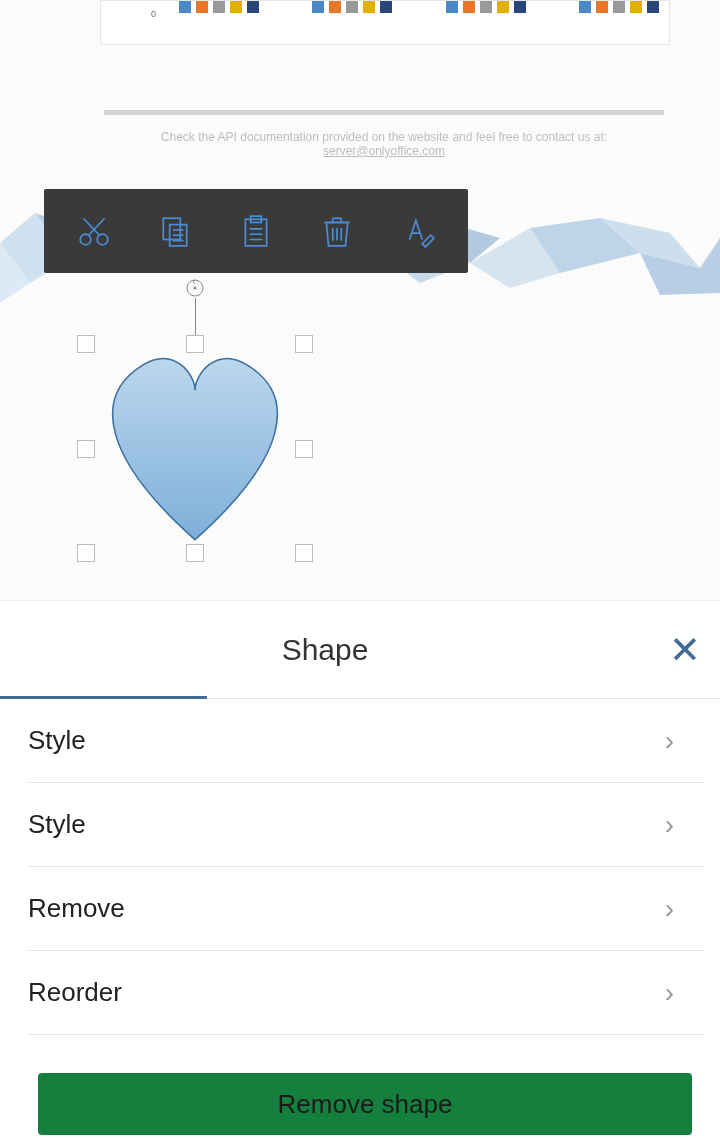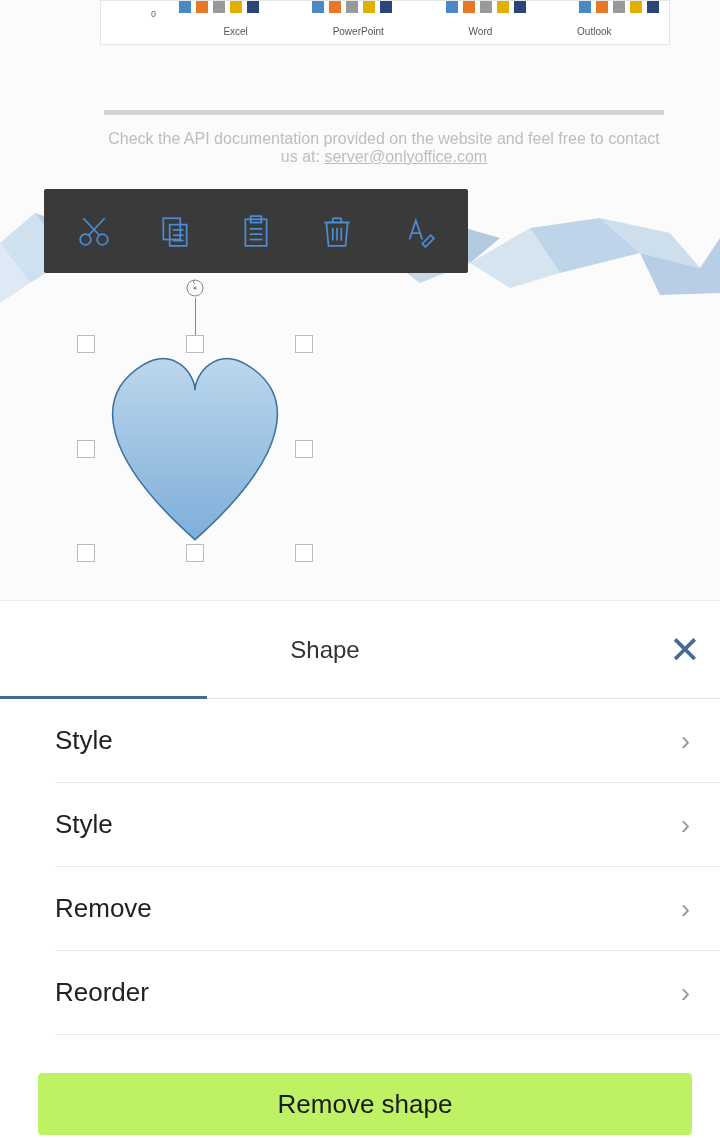--- a/index.html
+++ b/index.html
@@ -73,21 +73,21 @@
       left: 104px;
       width: 560px;
       height: 5px;
       background: #d0d4d8;
     }
     .api-note {
       position: absolute;
       top: 130px;
       left: 104px;
       width: 560px;
-      font-size: 16px;
+      font-size: 12px;
       color: #bdbdbd;
       text-align: center;
     }
     .api-note a { color: #bdbdbd; text-decoration: underline; }
 
     .poly-bg {
       position: absolute;
       top: 213px;
       left: 0;
       width: 720px;
@@ -184,21 +184,21 @@
     .tabs {
       display: flex;
       align-items: center;
       height: 98px;
       border-bottom: 1px solid #e2e2e2;
       position: relative;
     }
     .tab {
       flex: 1;
       text-align: center;
-      font-size: 24px;
+      font-size: 30px;
       color: #444;
       cursor: pointer;
       height: 100%;
       display: flex;
       align-items: center;
       justify-content: center;
     }
     .tab.active {
       color: #333;
     }
@@ -216,42 +216,41 @@
       font-size: 38px;
       color: #436b95;
       cursor: pointer;
       height: 100%;
       display: flex;
       align-items: center;
       justify-content: center;
       font-weight: 300;
     }
     .options {
-      padding: 0 0 0 28px;
-      margin-left: 27px;
+      padding: 0 16px 0 28px;
     }
     .option-row {
       display: flex;
       align-items: center;
       justify-content: space-between;
       height: 84px;
       border-bottom: 1px solid #e6e6e6;
       padding-right: 30px;
       cursor: pointer;
       font-size: 26px;
       color: #222;
     }
     .chev {
       color: #999;
       font-size: 28px;
     }
     .remove-btn {
       margin: 38px 28px 0 38px;
       height: 62px;
-      background: #bef264;
+      background: #15803d;
       color: #1a1a1a;
       font-size: 26px;
       display: flex;
       align-items: center;
       justify-content: center;
       border-radius: 4px;
       cursor: pointer;
     }
   </style>
 </head>
@@ -284,26 +283,20 @@
           <div class="bar b5"></div>
         </div>
       <div class="bar-group">
           <div class="bar b1"></div>
           <div class="bar b2"></div>
           <div class="bar b3"></div>
           <div class="bar b4"></div>
           <div class="bar b5"></div>
         </div>
     </div>
-    <div class="chart-labels">
-      <span>Excel</span>
-      <span>PowerPoint</span>
-      <span>Word</span>
-      <span>Outlook</span>
-    </div>
   </div>
 
   <div class="hr-divider"></div>
 
   <div class="api-note">
     <span>Check the API documentation provided on the website and feel free to contact us at:</span>
     <a>server@onlyoffice.com</a>
   </div>
 
   <svg class="poly-bg" viewBox="0 0 720 95" preserveAspectRatio="none">

